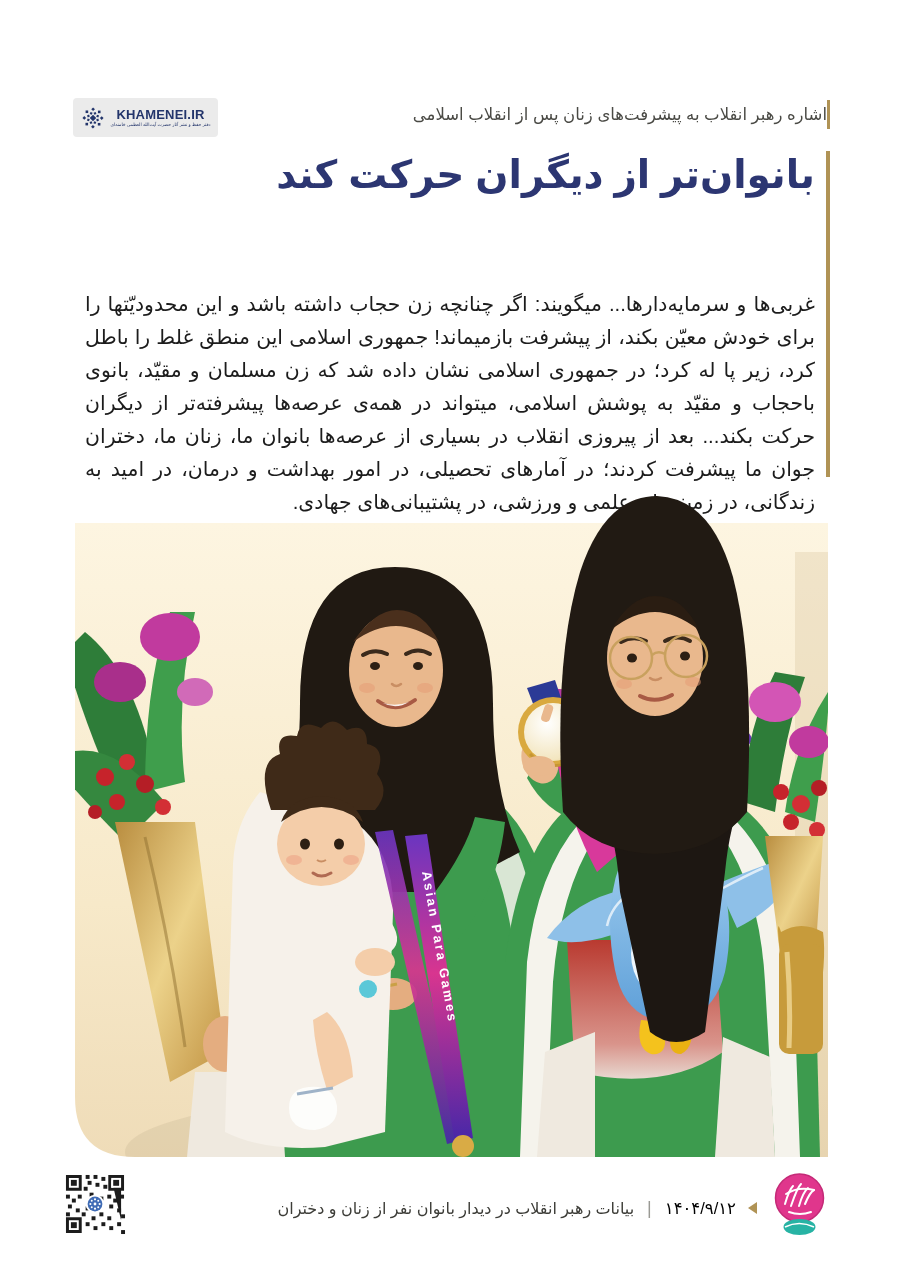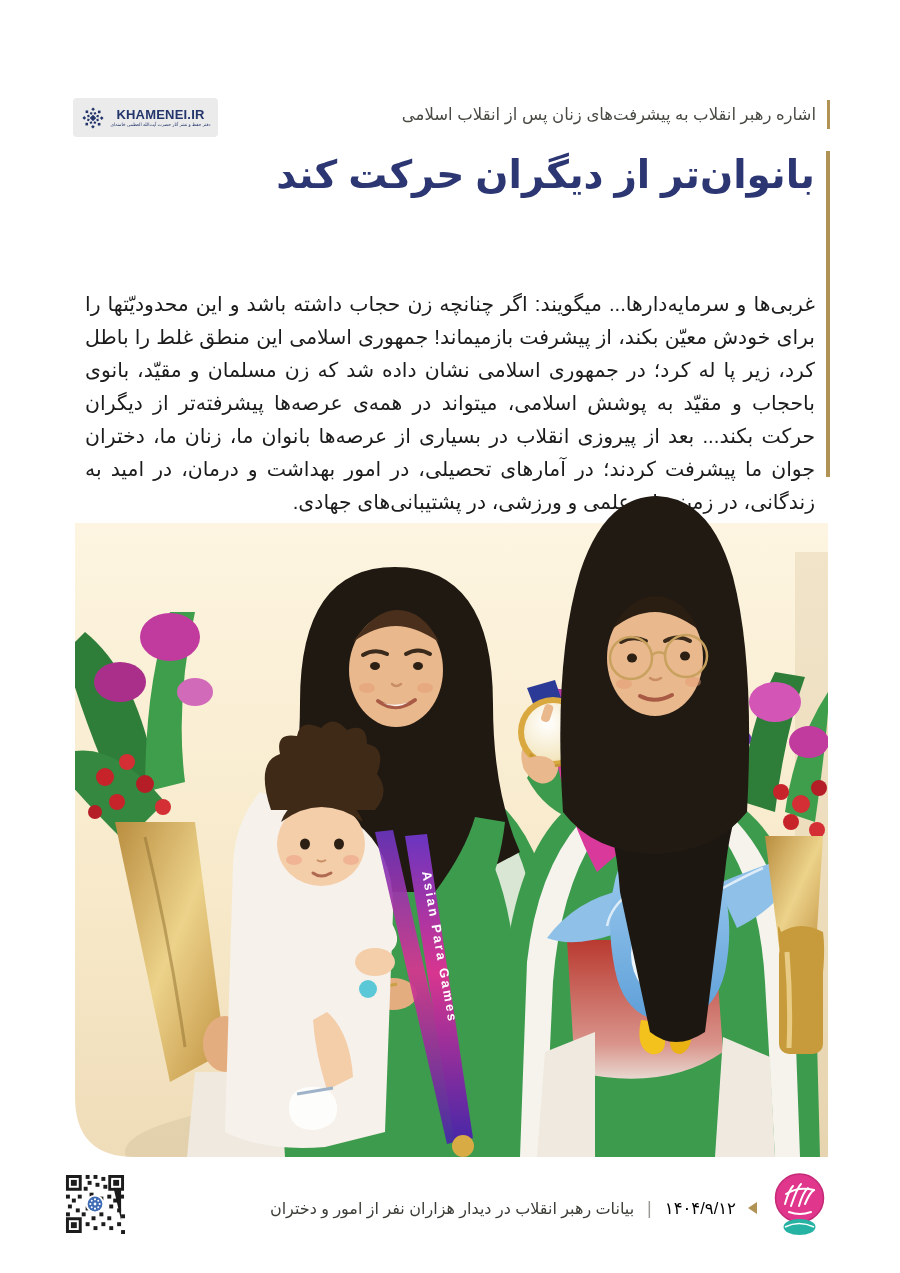--- a/index.html
+++ b/index.html
@@ -8,21 +8,21 @@
     font-family:"Liberation Sans","DejaVu Sans",sans-serif;
   }
   
   .logo-box{
     position:absolute;left:73px;top:98px;width:145px;height:39px;background:#ebebeb;
     border-radius:4px;display:flex;align-items:center;justify-content:center;gap:4px;
   }
   .logo-texts{display:flex;flex-direction:column;align-items:center;line-height:1;}
   .logo-wordmark{font-size:13px;font-weight:bold;color:#23356b;letter-spacing:.2px;white-space:nowrap;}
   .logo-tagline{font-size:4.5px;color:#23356b;margin-top:1.5px;white-space:nowrap;direction:rtl;}
-  .kicker{position:absolute;top:99px;right:70px;height:30px;display:flex;align-items:center;gap:11px;text-align:right;}
+  .kicker{position:absolute;top:99px;right:70px;height:30px;display:flex;align-items:center;text-align:right;}
   .kicker-text{font-size:16.5px;color:#4a4a45;direction:rtl;white-space:nowrap;}
   .kicker-bar{width:3px;height:29px;background:#b09355;}
   
   .accent-bar{position:absolute;right:70px;top:151px;width:4px;height:326px;background:#b09355;}
   .headline{position:absolute;right:85px;top:148px;text-align:right;direction:rtl;color:#2c3672;
     font-weight:bold;font-size:39px;line-height:1.38;letter-spacing:-.5px;}
   .body-text{position:absolute;right:85px;left:85px;top:288px;direction:rtl;text-align:justify;
     font-size:20.4px;line-height:33px;color:#1c1c1c;}
   
   .photo-svg{position:absolute;left:75px;top:492px;width:753px;height:665px;}
@@ -373,21 +373,21 @@
       <circle cx="26.8" cy="31.5" r="1.1"></circle>
         <circle cx="36.2" cy="31.5" r="1.1"></circle>
       <circle cx="28.2" cy="28.2" r="1"></circle>
         <circle cx="34.8" cy="28.2" r="1"></circle>
         <circle cx="28.2" cy="34.8" r="1"></circle>
         <circle cx="34.8" cy="34.8" r="1"></circle>
     </g>
   </svg>
 
   <div class="footer-row">
-    <span class="footer-caption">بیانات رهبر انقلاب در دیدار هزاران نفر از امور و دختران</span>
+    <span class="footer-caption">بیانات رهبر انقلاب در دیدار بانوان نفر از زنان و دختران</span>
     <span class="footer-divider">|</span>
     <span class="footer-date">۱۴۰۴/۹/۱۲</span>
     <span class="footer-triangle"></span>
     <svg class="footer-logo" viewBox="0 0 57 76">
       <circle cx="28.5" cy="28" r="24" fill="#e0368c"></circle>
       <circle cx="28.5" cy="28" r="24" fill="none" stroke="#c42a77" stroke-width="1.5"></circle>
       <g stroke="#ffffff" stroke-width="2" fill="none" stroke-linecap="round">
         <path d="M14 34 q4 -14 8 -18"></path>
           <path d="M20 36 q6 -18 10 -22"></path>
         <path d="M28 36 q4 -14 9 -18"></path>

